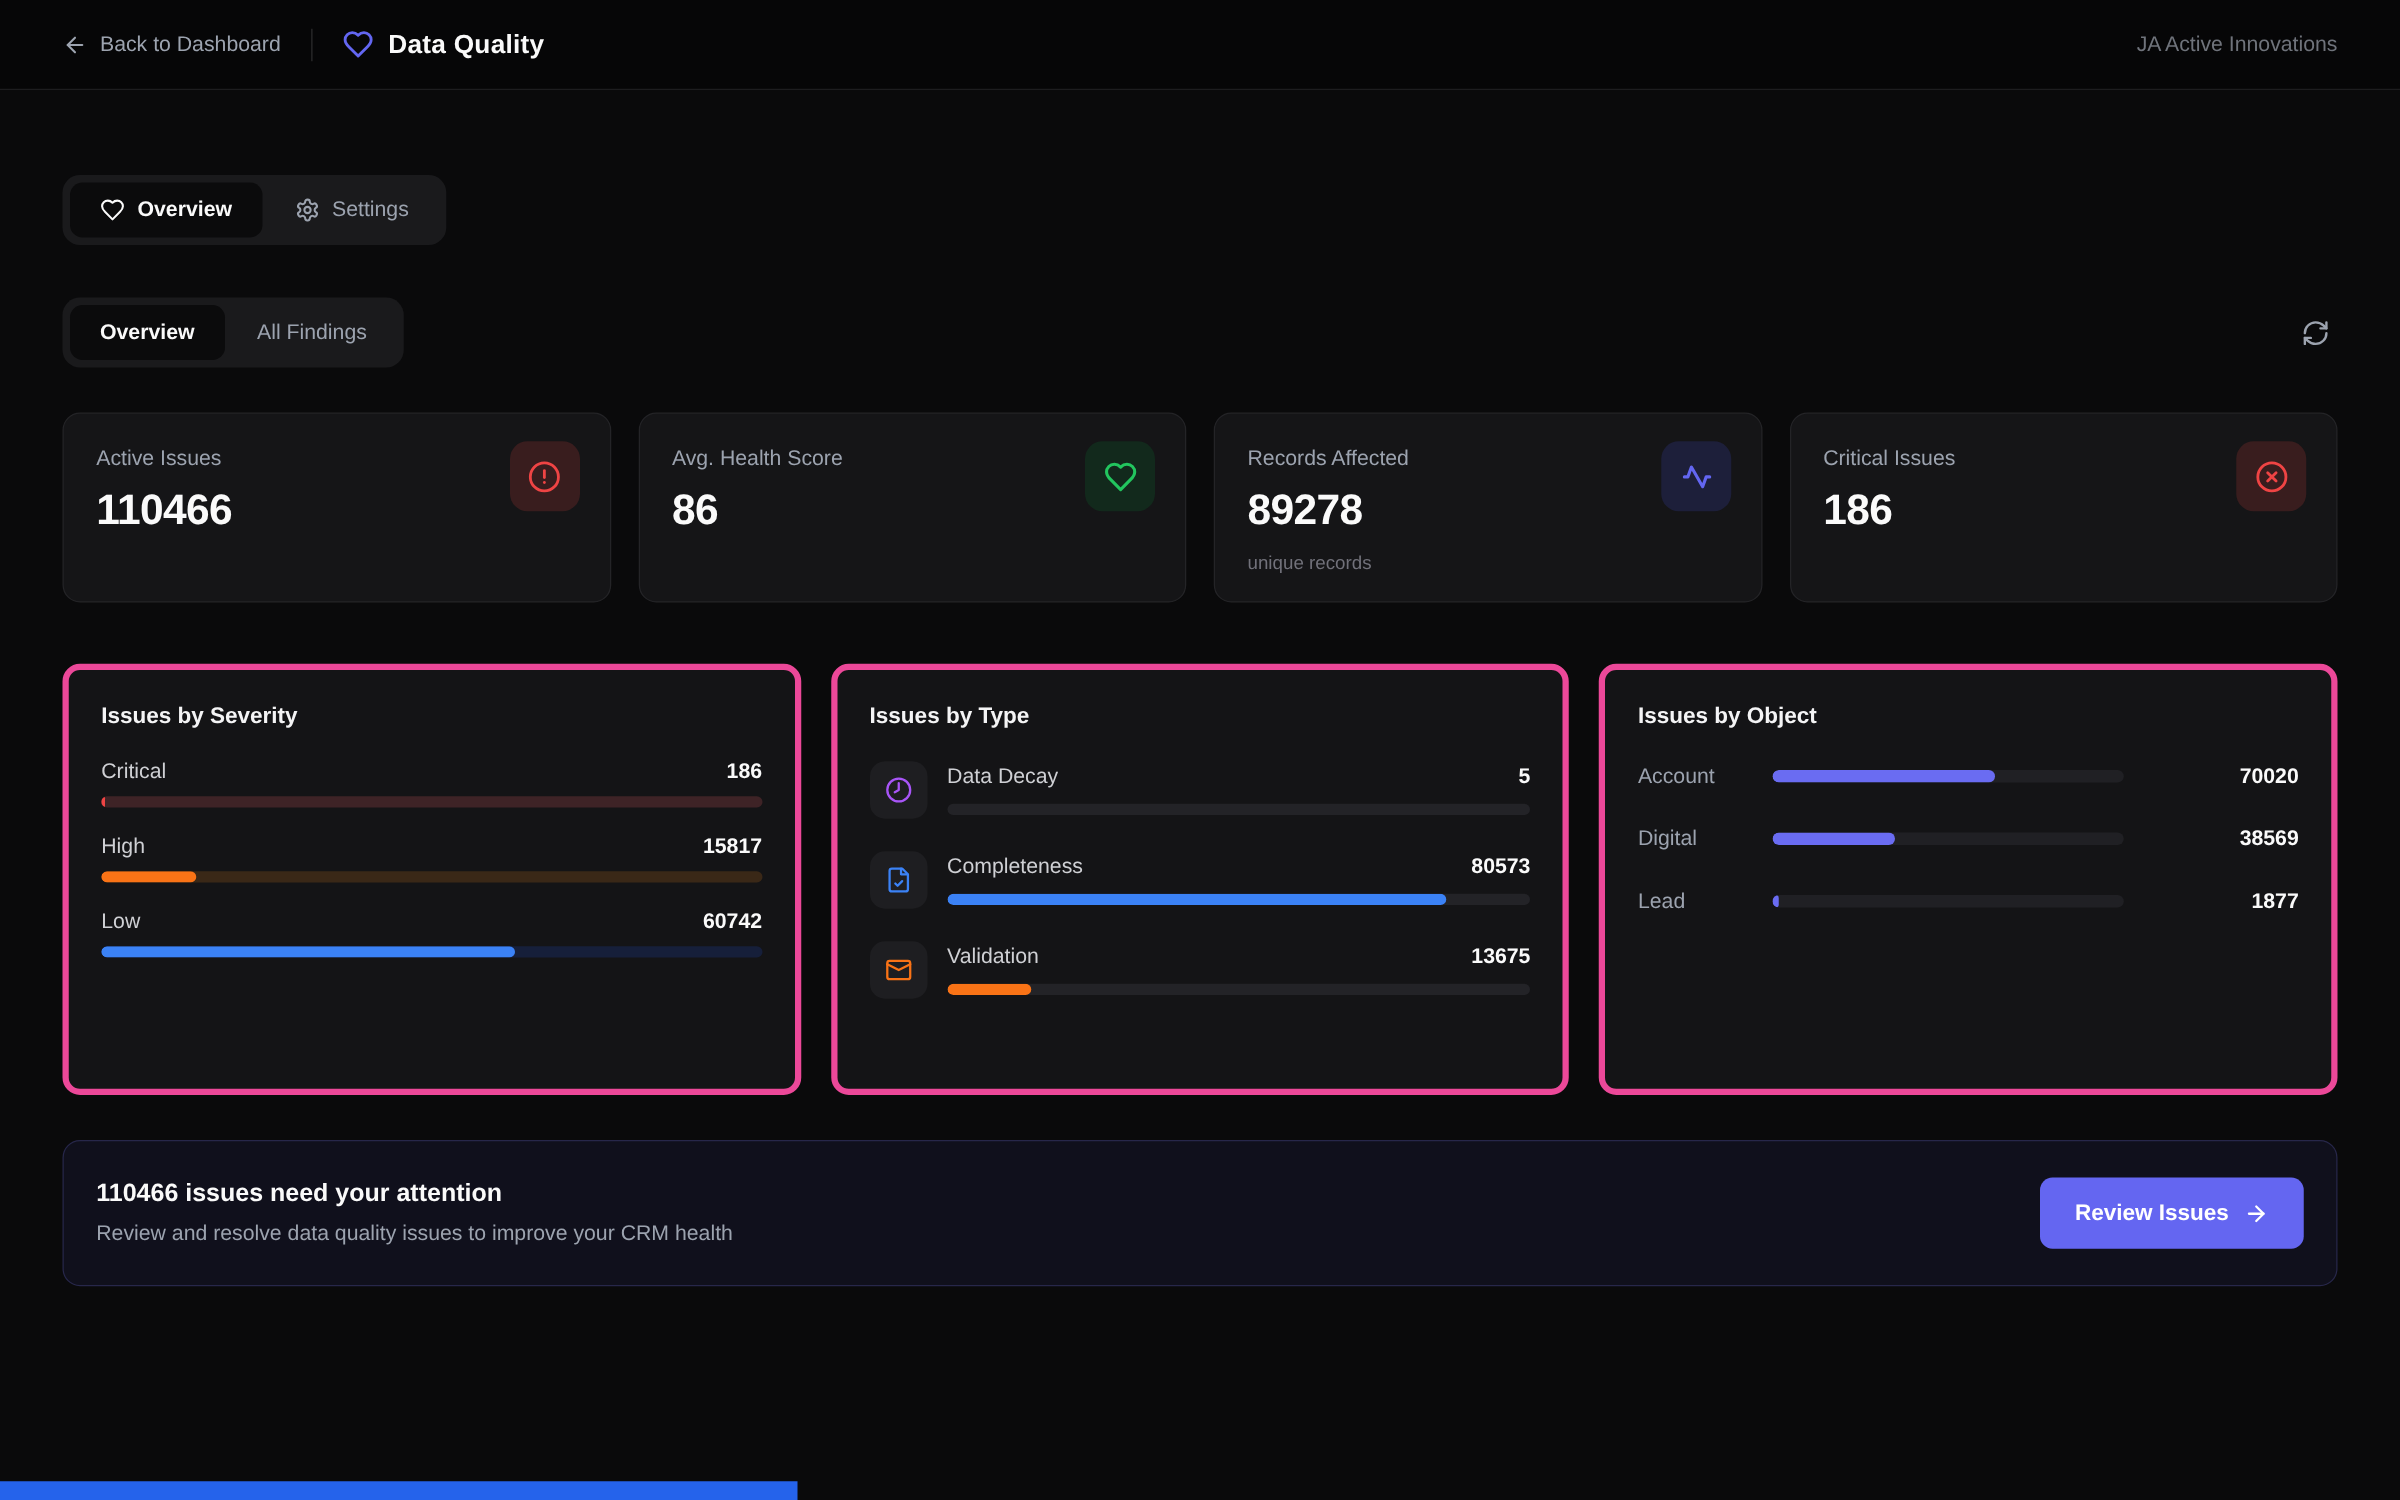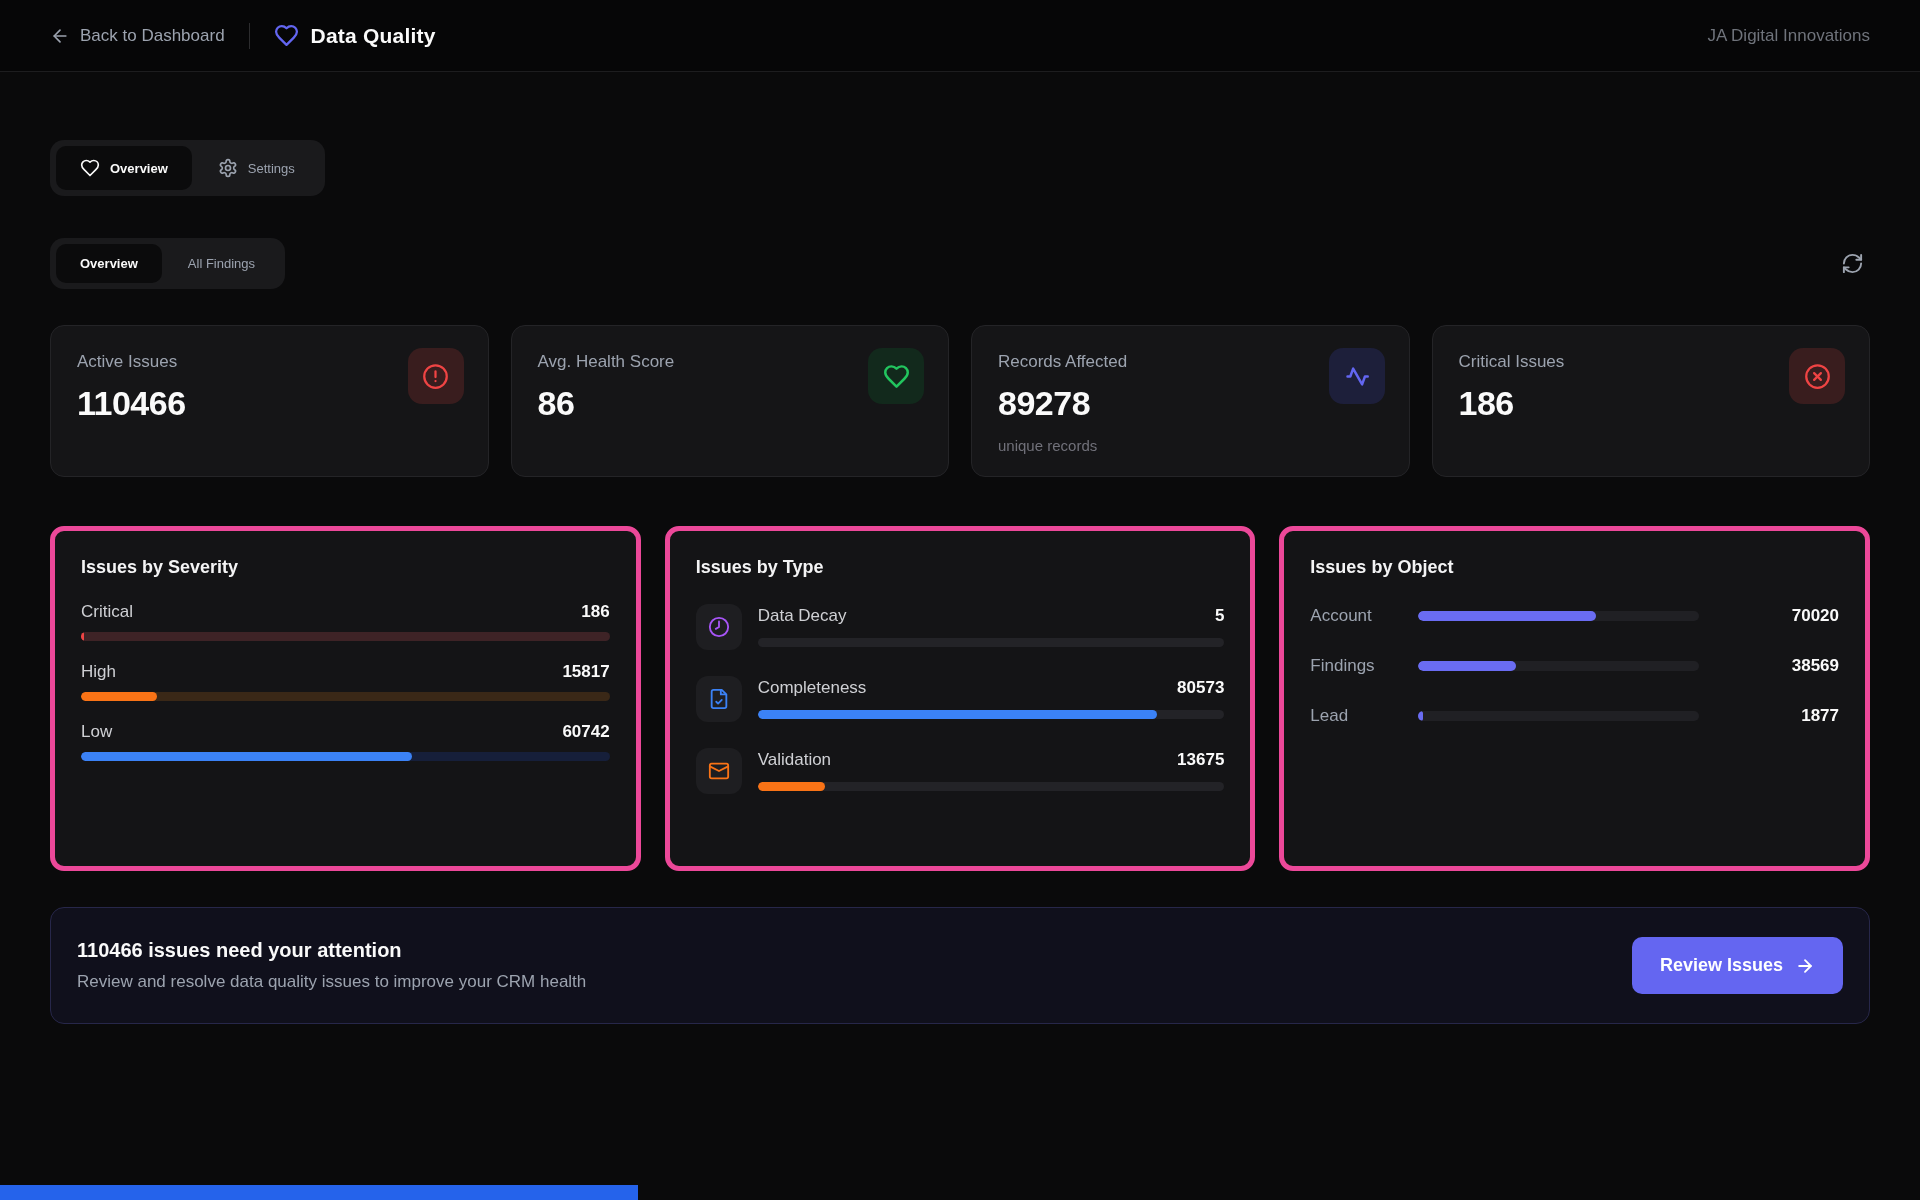--- a/index.html
+++ b/index.html
@@ -31,21 +31,21 @@
 
   
   .main { padding: 0 50px; }
 
   .tab-group {
     display: inline-flex; background: #1a1a1c; border-radius: 14px; padding: 6px;
     gap: 2px;
   }
   .tab {
     display: flex; align-items: center; gap: 10px; padding: 12px 24px;
-    font-size: 13px; color: #9ca3af; border-radius: 10px; cursor: pointer;
+    font-size: 17px; color: #9ca3af; border-radius: 10px; cursor: pointer;
     background: transparent; border: none; font-family: inherit; font-weight: 500;
   }
   .tab.active { background: #0b0b0c; color: #fafafa; font-weight: 600; }
   .tabs-row-1 { margin-top: 68px; }
   .tabs-row-2 { margin-top: 42px; display: flex; align-items: center; justify-content: space-between; }
   .refresh-btn {
     background: none; border: none; color: #9ca3af; cursor: pointer; padding: 6px;
   }
 
   
@@ -130,21 +130,21 @@
     <div class="topbar-divider"></div>
     <div class="title-wrap">
       <span class="title-heart" style="color: rgb(99, 102, 241);">
         <svg width="25" height="25" viewBox="0 0 24 24" fill="none" stroke="currentColor" stroke-width="2.2" stroke-linecap="round" stroke-linejoin="round">
             <path d="M19 14c1.49-1.46 3-3.21 3-5.5A5.5 5.5 0 0 0 16.5 3c-1.76 0-3 .5-4.5 2-1.5-1.5-2.74-2-4.5-2A5.5 5.5 0 0 0 2 8.5c0 2.3 1.5 4.05 3 5.5l7 7Z"></path>
           </svg>
       </span>
       <h1 class="page-title">Data Quality</h1>
     </div>
   </div>
-  <div class="topbar-right">JA Digital Innovations</div>
+  <div class="topbar-right">JA Active Innovations</div>
 </header>
 
 <div class="main">
 
   <div class="tabs-row-1">
     <div class="tab-group">
       <button class="tab active">
         <span>
           <svg width="20" height="20" viewBox="0 0 24 24" fill="none" stroke="currentColor" stroke-width="2" stroke-linecap="round" stroke-linejoin="round">
               <path d="M19 14c1.49-1.46 3-3.21 3-5.5A5.5 5.5 0 0 0 16.5 3c-1.76 0-3 .5-4.5 2-1.5-1.5-2.74-2-4.5-2A5.5 5.5 0 0 0 2 8.5c0 2.3 1.5 4.05 3 5.5l7 7Z"></path>
@@ -337,21 +337,21 @@
           <span class="obj-label">Account</span>
           <div class="obj-bar-wrap">
             <div class="bar" style="background-color: rgb(32, 32, 36);">
               <div class="bar-fill" style="width: 63.4%; background-color: rgb(106, 108, 242);"></div>
             </div>
           </div>
           <span class="obj-value">70020</span>
         </div>
 
         <div class="obj-row">
-          <span class="obj-label">Findings</span>
+          <span class="obj-label">Digital</span>
           <div class="obj-bar-wrap">
             <div class="bar" style="background-color: rgb(32, 32, 36);">
               <div class="bar-fill" style="width: 34.9%; background-color: rgb(106, 108, 242);"></div>
             </div>
           </div>
           <span class="obj-value">38569</span>
         </div>
 
         <div class="obj-row">
           <span class="obj-label">Lead</span>

